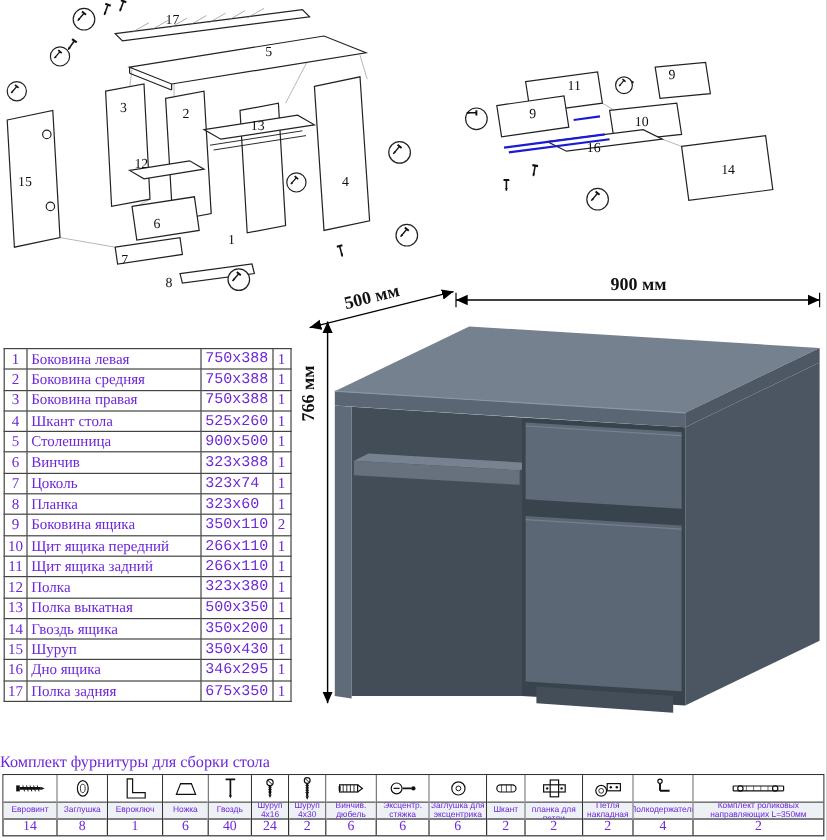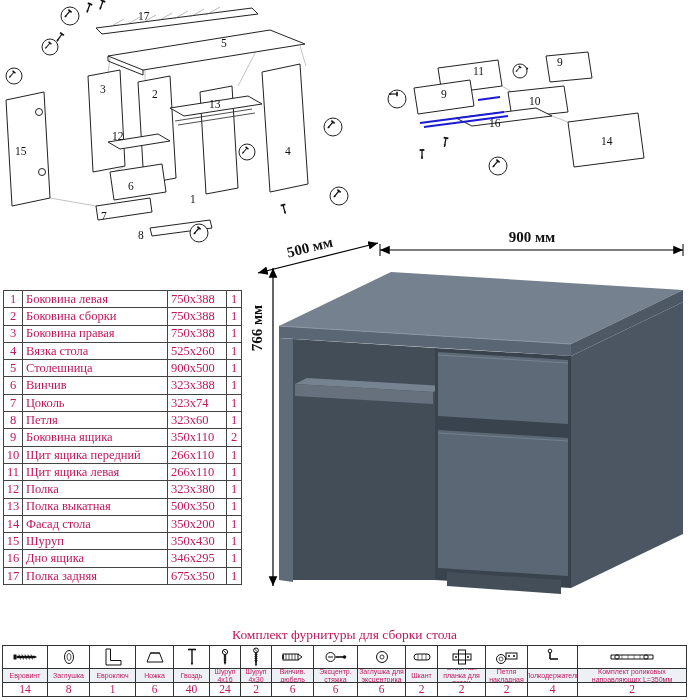--- a/index.html
+++ b/index.html
@@ -1,33 +1,33 @@
 <!DOCTYPE html>
 <html><head>
 <meta charset="utf-8">
 <style>
   html,body{margin:0;padding:0;background:#888;}
   .page{position:relative;width:689px;height:700px;background:#fff;margin:0 auto;
-        font-family:"Liberation Serif",serif;color:#be185d;overflow:hidden;}
+        font-family:"Liberation Serif",serif;color:#6d28d9;overflow:hidden;}
   svg text{font-family:"Liberation Serif",serif;fill:#111;}
   .diag-left{position:absolute;left:0;top:0;}
   .diag-right{position:absolute;left:386px;top:50px;}
   .desk{position:absolute;left:249px;top:228px;}
 
   
   .parts-table{position:absolute;left:3px;top:290px;border-collapse:collapse;
                font-size:12.5px;line-height:1;}
   .parts-table td{border:1px solid #444;padding:0 3px;height:16.3px;white-space:nowrap;}
   .parts-table .c-num{width:16px;text-align:center;padding:0 1px;}
   .parts-table .c-name{width:138px;margin-left:43px;}
-  .parts-table .c-size{width:52px;}
+  .parts-table .c-size{width:52px;font-family:Liberation Mono, monospace;}
   .parts-table .c-qty{width:12px;text-align:center;padding:0 1px;}
 
   
-  .hw-title{position:absolute;left:0;top:627px;width:100%;text-align:center;
+  .hw-title{position:absolute;left:0;top:627px;width:100%;text-align:left;
             font-size:13.5px;}
   .hw-table{position:absolute;left:2px;top:645px;width:685px;height:52px;display:flex;
             border:1px solid #333;box-sizing:border-box;background:#fff;}
   .hw-col{display:flex;flex-direction:column;border-right:1px solid #333;
           box-sizing:border-box;flex:0 0 auto;min-width:0;}
   .hw-col:last-child{border-right:none;flex:1 1 auto;}
   .hw-icon{height:22px;display:flex;align-items:center;justify-content:center;
            border-bottom:1px solid #333;background:#fff;}
   .hw-name{flex:1;font-family:"Liberation Sans",sans-serif;font-size:7px;line-height:1.05;
            text-align:center;display:flex;align-items:center;justify-content:center;
@@ -233,35 +233,35 @@
 
         <tr>
           <td class="c-num">1</td>
           <td class="c-name">Боковина левая</td>
           <td class="c-size">750x388</td>
           <td class="c-qty">1</td>
         </tr>
 
         <tr>
           <td class="c-num">2</td>
-          <td class="c-name">Боковина сборки</td>
+          <td class="c-name">Боковина средняя</td>
           <td class="c-size">750x388</td>
           <td class="c-qty">1</td>
         </tr>
 
         <tr>
           <td class="c-num">3</td>
           <td class="c-name">Боковина правая</td>
           <td class="c-size">750x388</td>
           <td class="c-qty">1</td>
         </tr>
 
         <tr>
           <td class="c-num">4</td>
-          <td class="c-name">Вязка стола</td>
+          <td class="c-name">Шкант стола</td>
           <td class="c-size">525x260</td>
           <td class="c-qty">1</td>
         </tr>
 
         <tr>
           <td class="c-num">5</td>
           <td class="c-name">Столешница</td>
           <td class="c-size">900x500</td>
           <td class="c-qty">1</td>
         </tr>
@@ -275,63 +275,63 @@
 
         <tr>
           <td class="c-num">7</td>
           <td class="c-name">Цоколь</td>
           <td class="c-size">323x74</td>
           <td class="c-qty">1</td>
         </tr>
 
         <tr>
           <td class="c-num">8</td>
-          <td class="c-name">Петля</td>
+          <td class="c-name">Планка</td>
           <td class="c-size">323x60</td>
           <td class="c-qty">1</td>
         </tr>
 
         <tr>
           <td class="c-num">9</td>
           <td class="c-name">Боковина ящика</td>
           <td class="c-size">350x110</td>
           <td class="c-qty">2</td>
         </tr>
 
         <tr>
           <td class="c-num">10</td>
           <td class="c-name">Щит ящика передний</td>
           <td class="c-size">266x110</td>
           <td class="c-qty">1</td>
         </tr>
 
         <tr>
           <td class="c-num">11</td>
-          <td class="c-name">Щит ящика левая</td>
+          <td class="c-name">Щит ящика задний</td>
           <td class="c-size">266x110</td>
           <td class="c-qty">1</td>
         </tr>
 
         <tr>
           <td class="c-num">12</td>
           <td class="c-name">Полка</td>
           <td class="c-size">323x380</td>
           <td class="c-qty">1</td>
         </tr>
 
         <tr>
           <td class="c-num">13</td>
           <td class="c-name">Полка выкатная</td>
           <td class="c-size">500x350</td>
           <td class="c-qty">1</td>
         </tr>
 
         <tr>
           <td class="c-num">14</td>
-          <td class="c-name">Фасад стола</td>
+          <td class="c-name">Гвоздь ящика</td>
           <td class="c-size">350x200</td>
           <td class="c-qty">1</td>
         </tr>
 
         <tr>
           <td class="c-num">15</td>
           <td class="c-name">Шуруп</td>
           <td class="c-size">350x430</td>
           <td class="c-qty">1</td>
         </tr>

